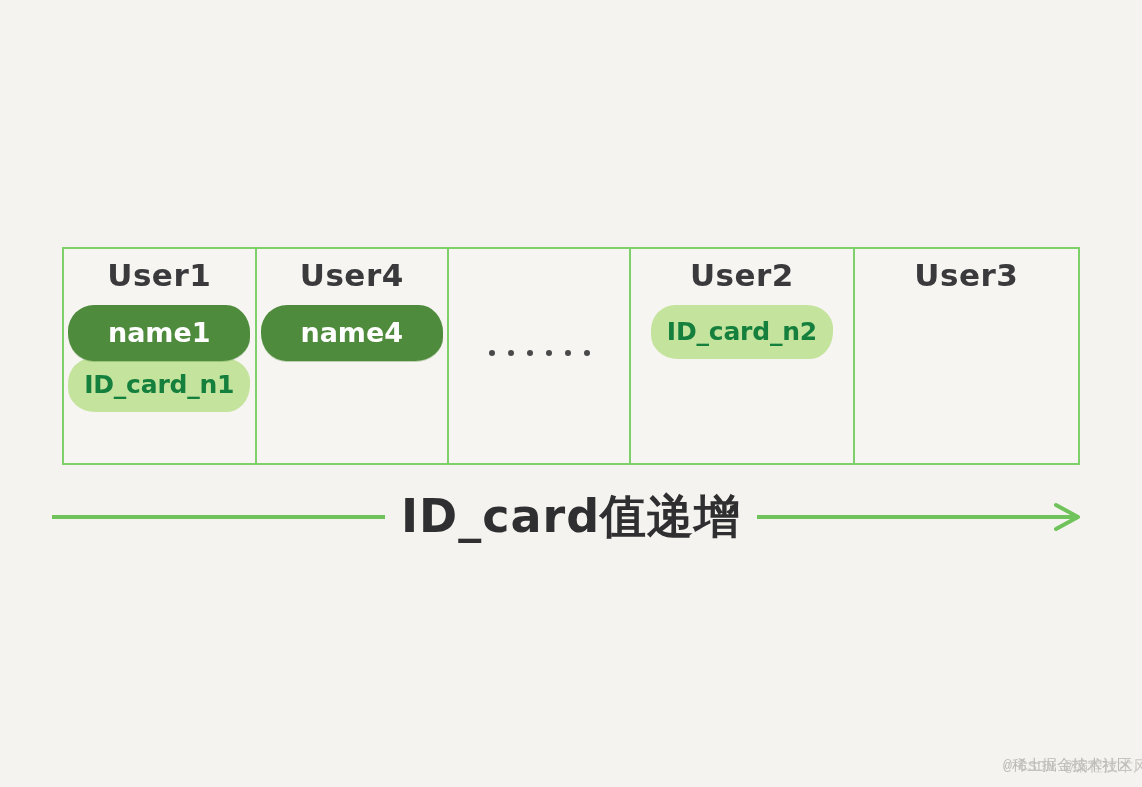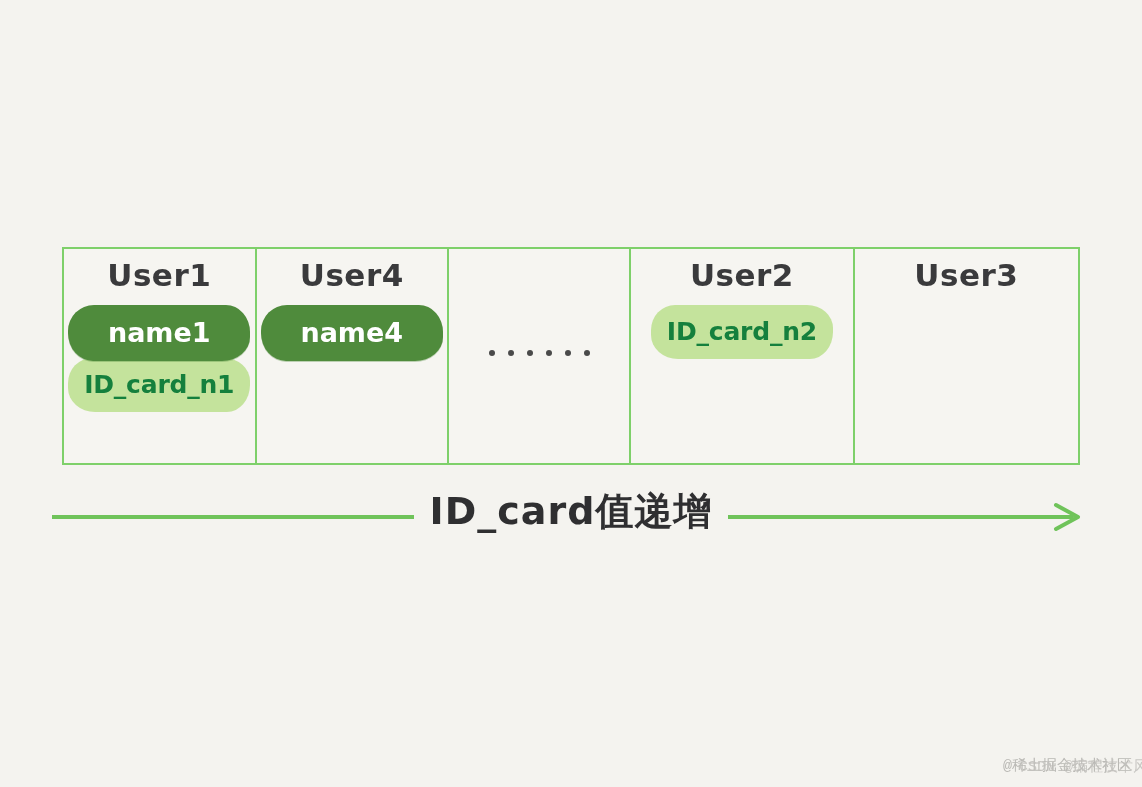--- a/index.html
+++ b/index.html
@@ -116,21 +116,21 @@
   }
   #axis-arrow svg { display: block; }
 
   .arrow-caption {
     position: absolute;
     left: 0;
     right: 0;
     top: 486px;
     text-align: center;
     font-family: "DejaVu Sans", sans-serif;
-    font-size: 38px;
+    font-size: 46px;
     font-weight: 600;
     color: #2f2f31;
     letter-spacing: 1px;
     background: transparent;
     pointer-events: none;
   }
   .arrow-caption span {
     background: #f4f3ef;
     padding: 0 16px;
   }

